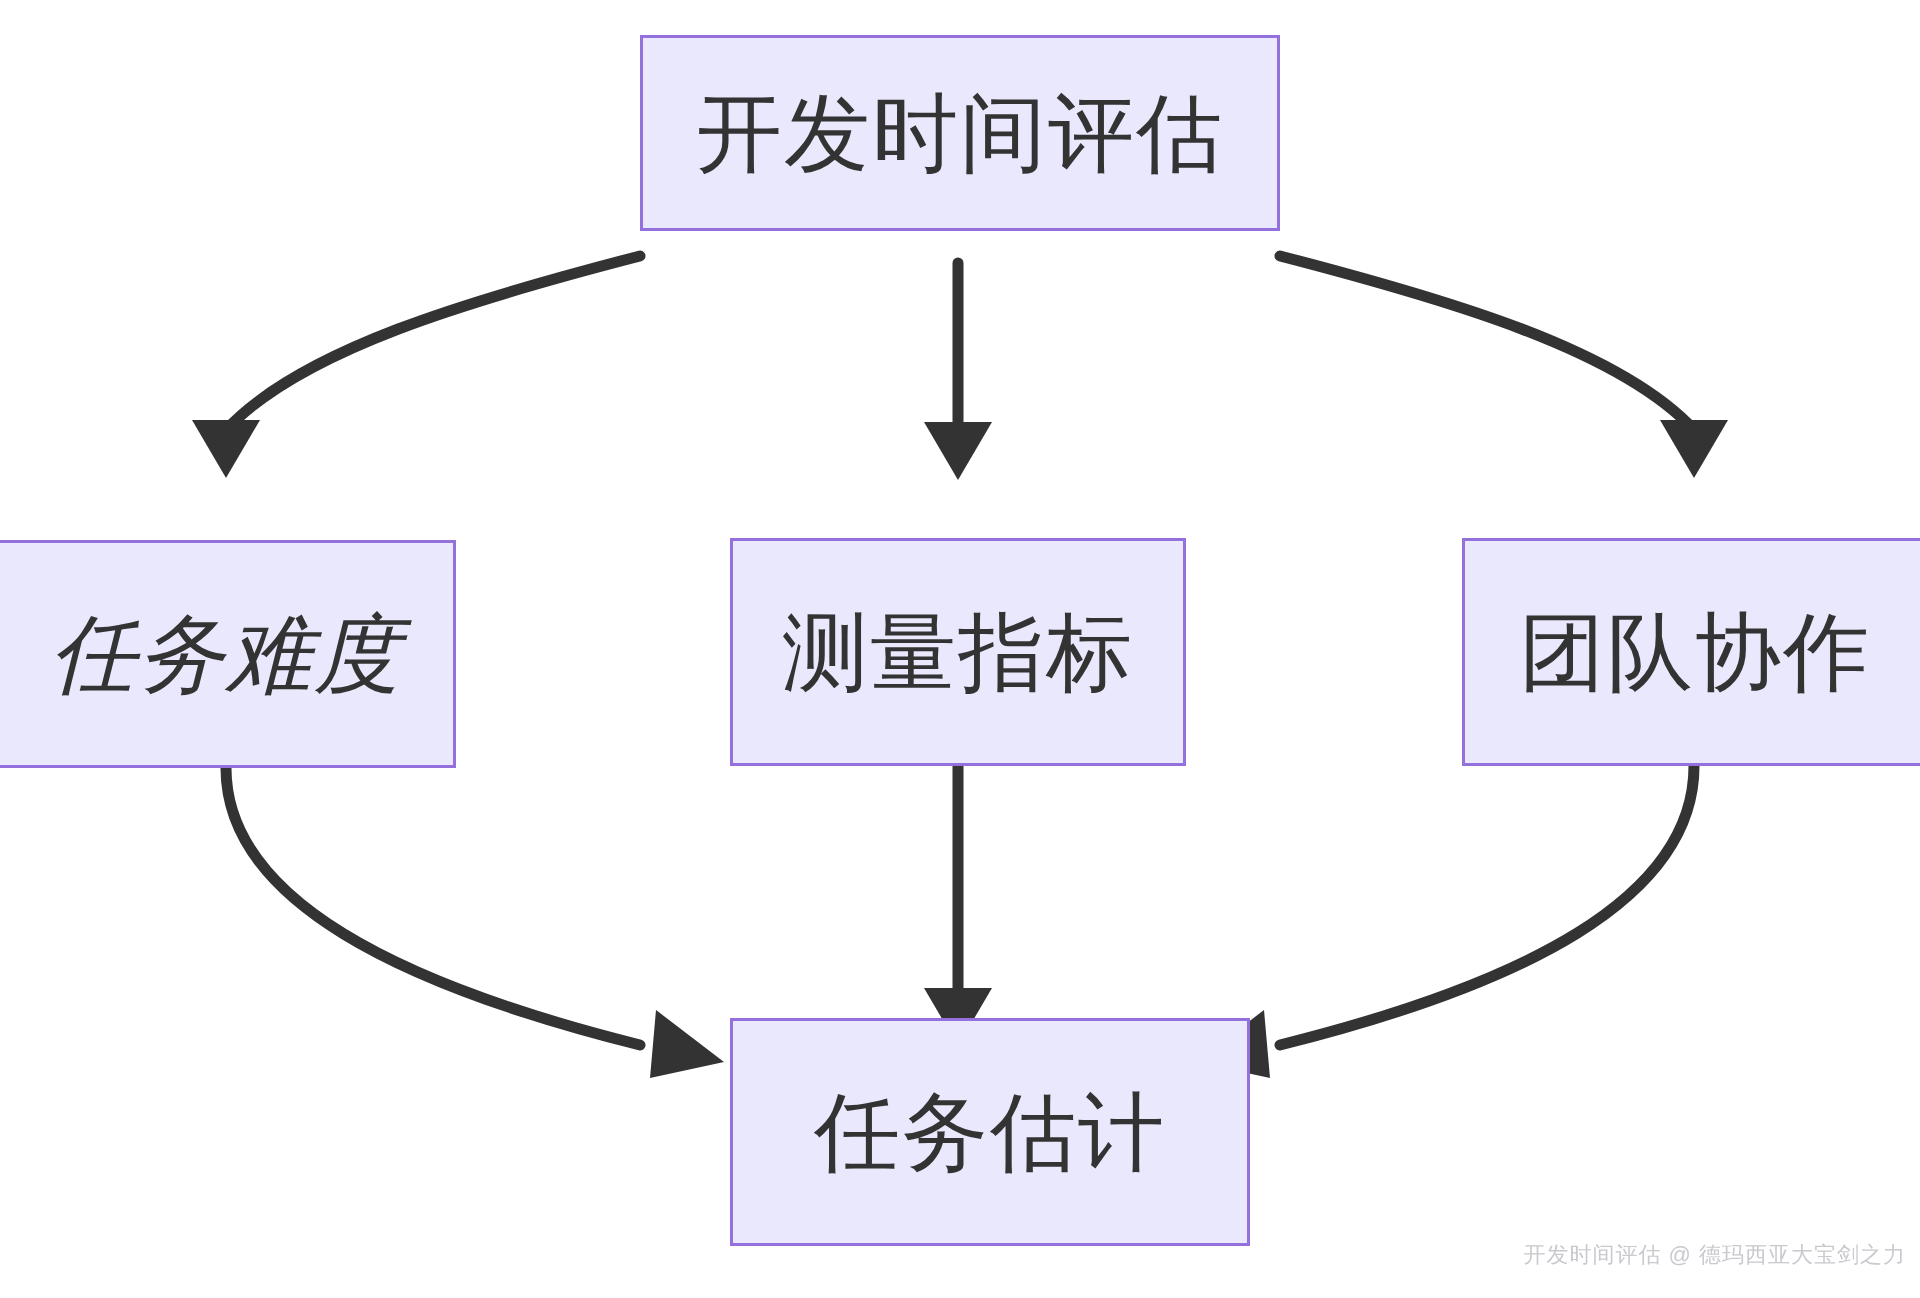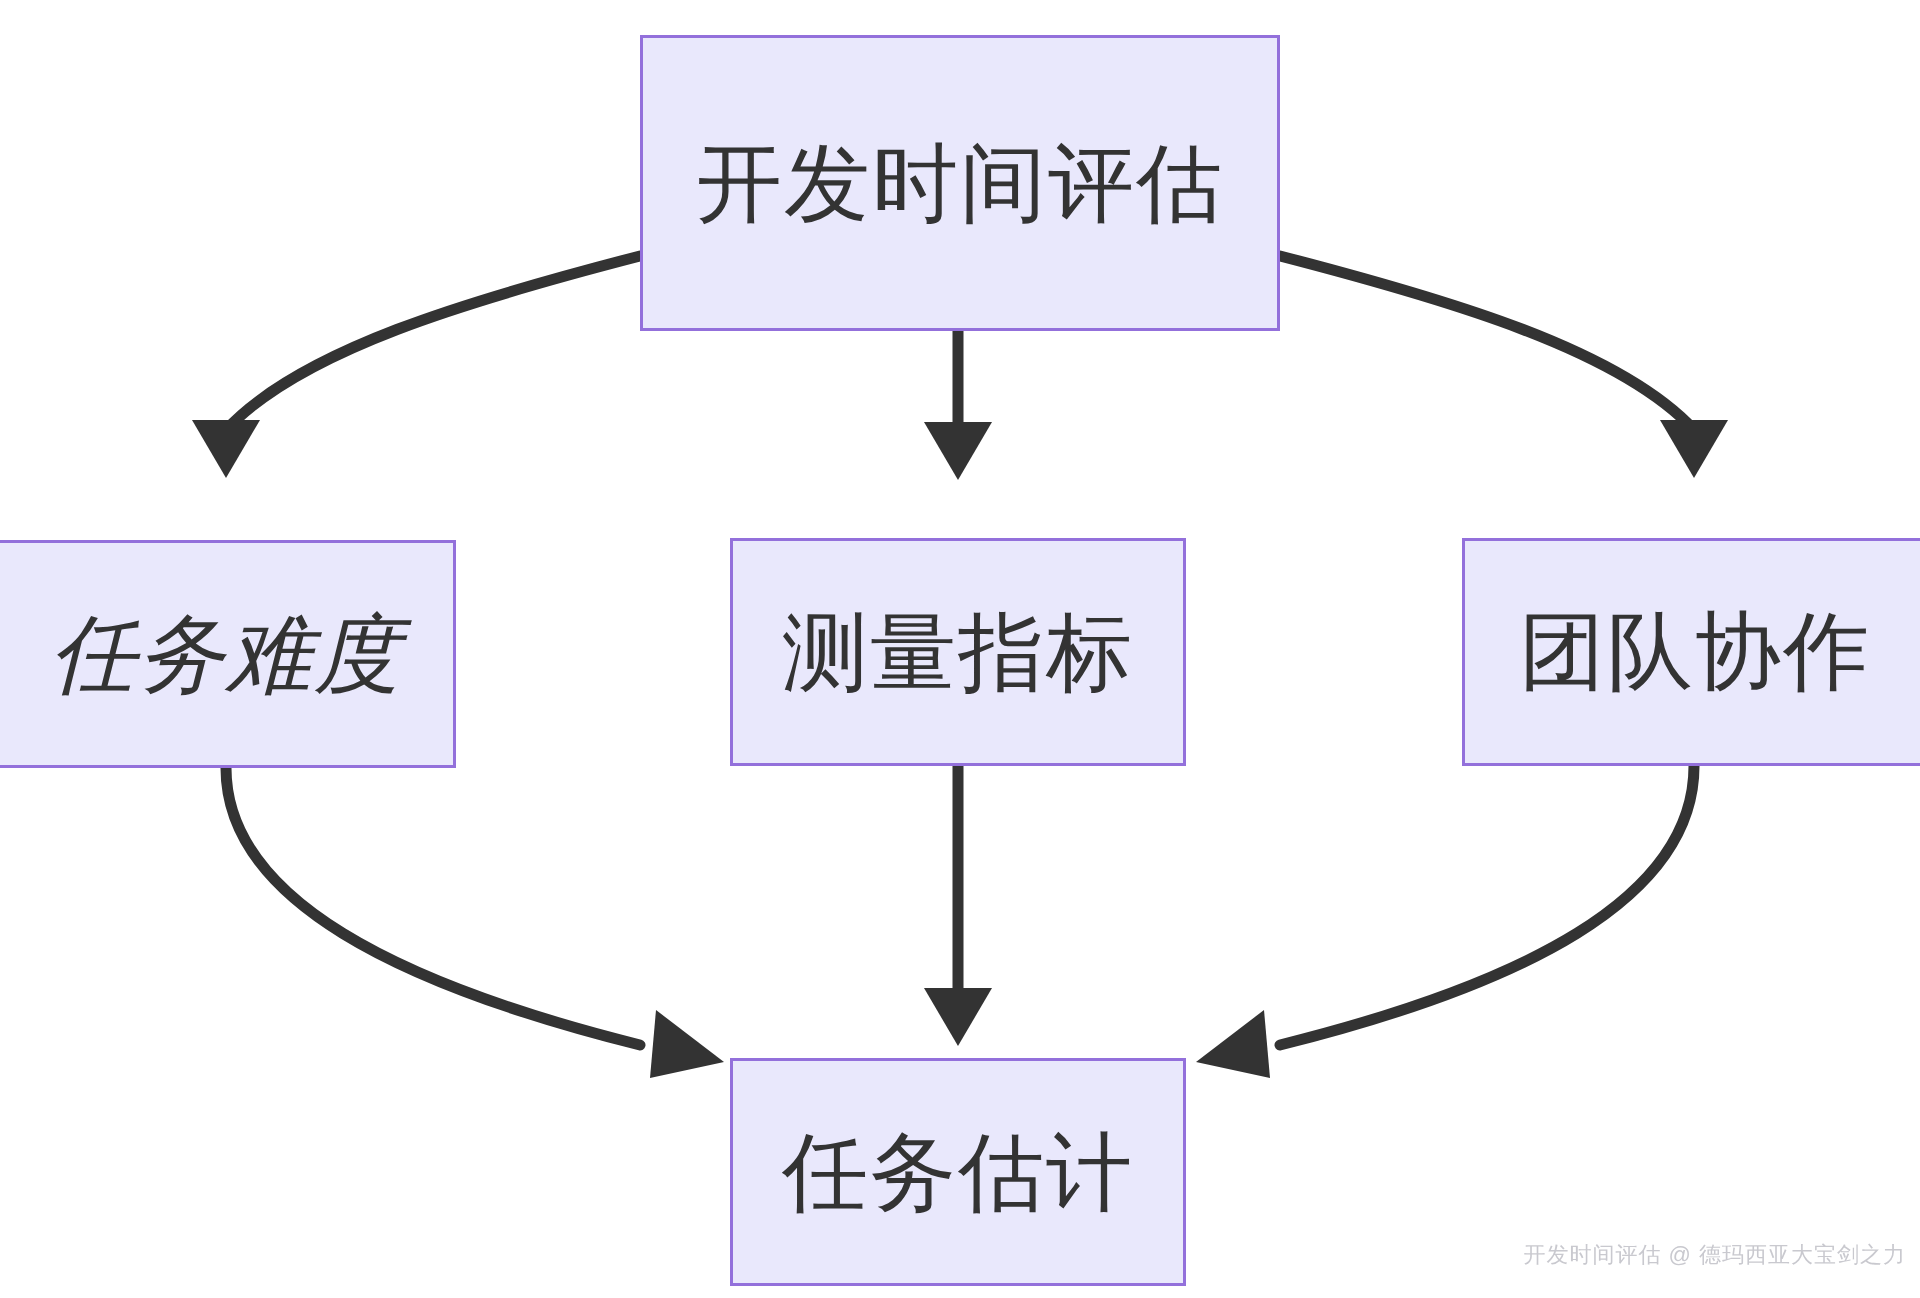--- a/index.html
+++ b/index.html
@@ -47,28 +47,28 @@
     font-family: "Liberation Sans", "DejaVu Sans", sans-serif;
     font-size: 86px;
     line-height: 1;
     font-weight: 400;
     letter-spacing: 2px;
     white-space: nowrap;
     user-select: none;
   }
 
   
-  #node-root        { left: 640px;  top: 35px;   width: 640px; height: 296px; }
+  #node-root        { left: 640px;  top: 35px;   width: 640px; height: 196px; }
   #node-difficulty  { left: -44px;  top: 540px;  width: 500px; height: 228px; }
   #node-metrics     { left: 730px;  top: 538px;  width: 456px; height: 228px; text-align: center; }
   #node-teamwork    { left: 1462px; top: 538px;  width: 502px; height: 228px; }
-  #node-estimate    { left: 730px;  top: 1058px; width: 456px; height: 228px; }
+  #node-estimate    { left: 730px;  top: 1018px; width: 520px; height: 228px; }
 
   #node-difficulty .flow-node-label { transform: translateX(20px); font-style: italic; }
-  #node-teamwork   .flow-node-label { transform: translateX(-18px); font-family: Liberation Serif, serif; }
+  #node-teamwork   .flow-node-label { transform: translateX(-18px); }
 
   #watermark {
     position: absolute;
     right: 14px;
     bottom: 28px;
     z-index: 3;
     color: #c9c9cf;
     font-size: 22px;
     font-family: "Liberation Sans", "DejaVu Sans", sans-serif;
     letter-spacing: 1px;

